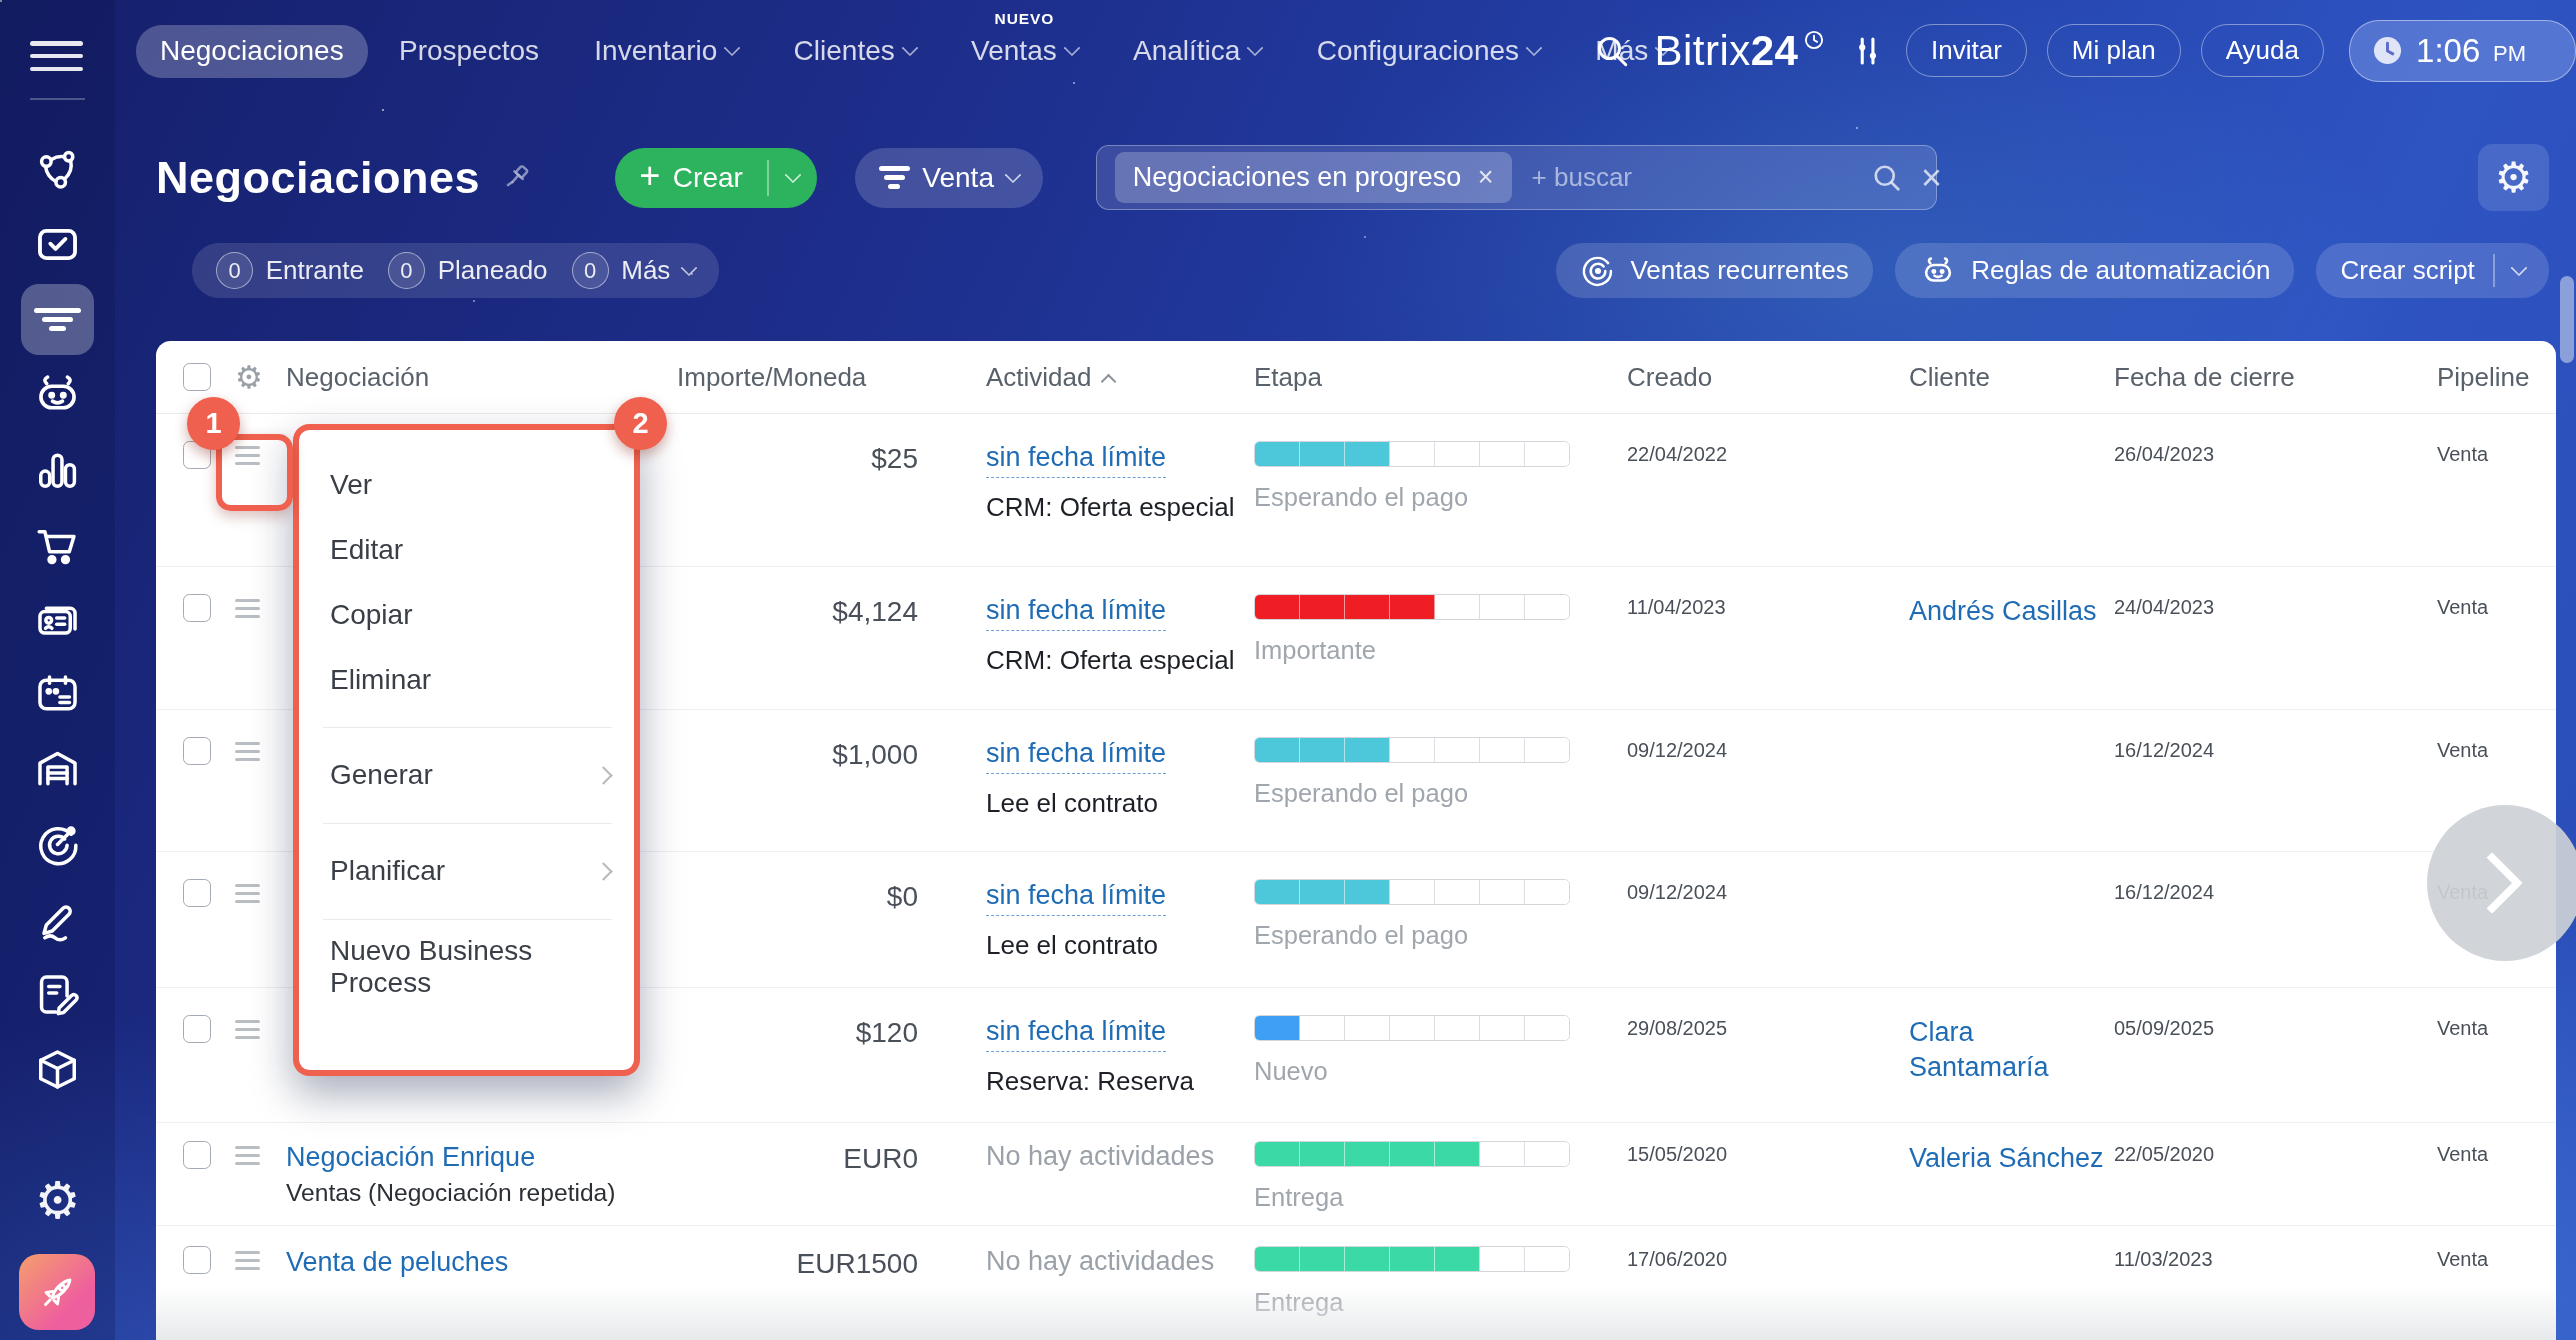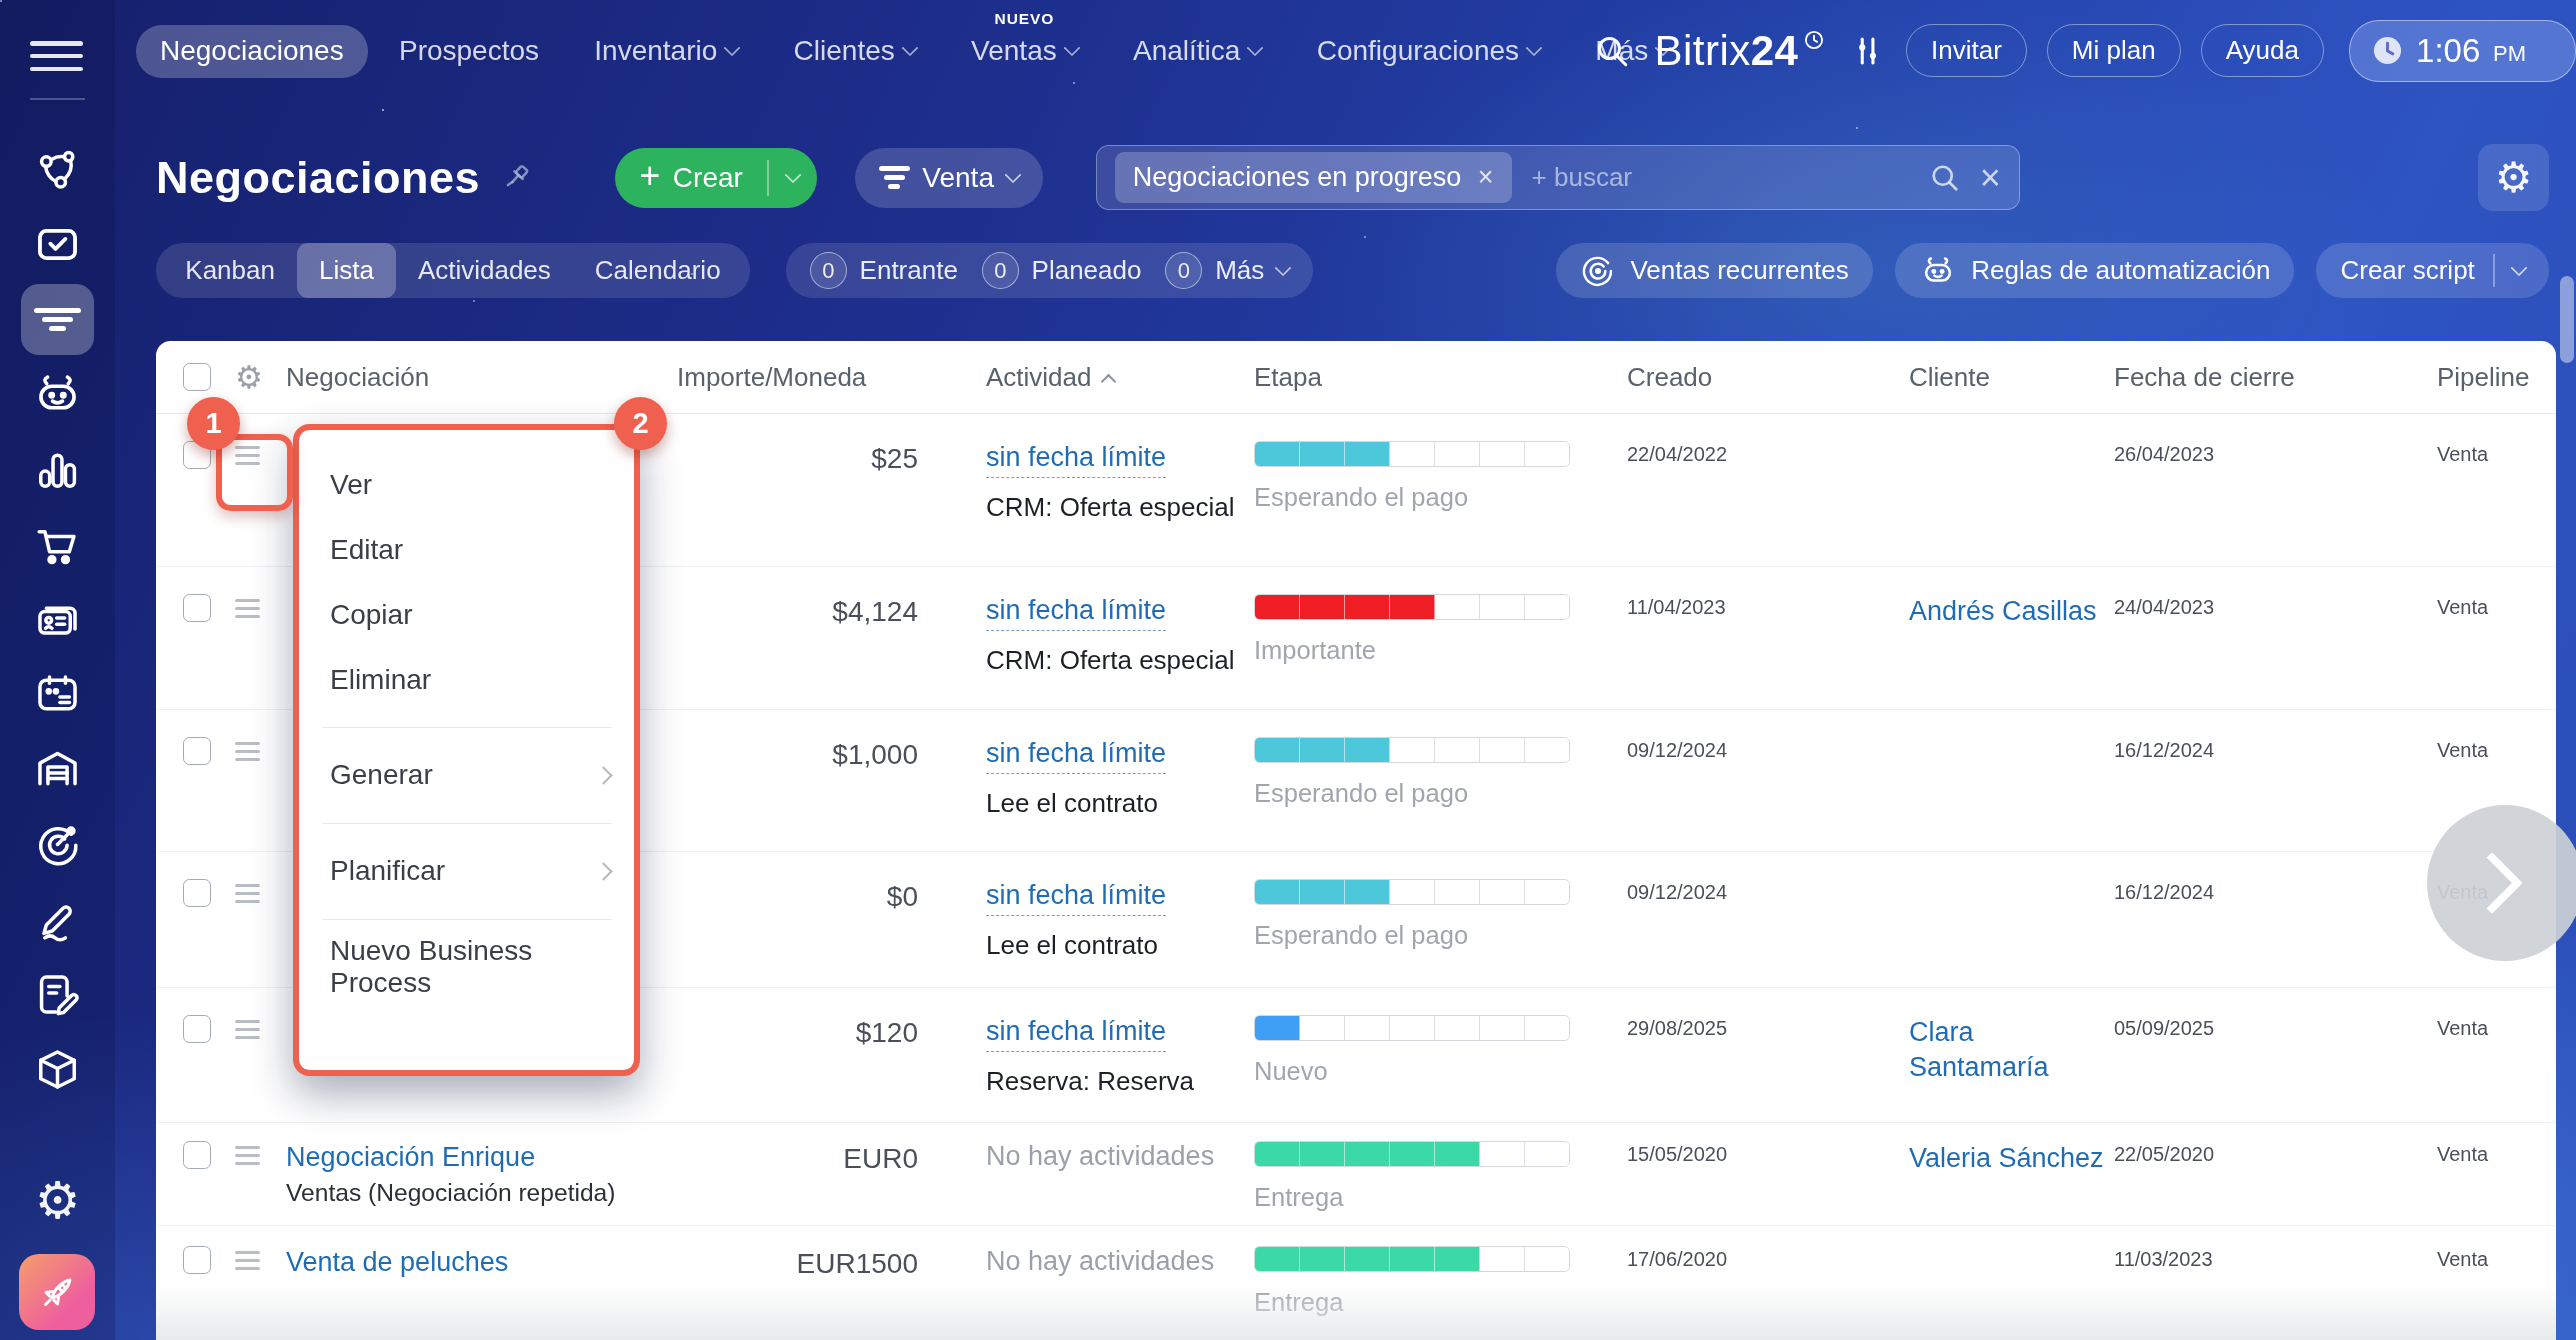--- a/index.html
+++ b/index.html
@@ -52,21 +52,21 @@
   .page-title{font-size:45px;font-weight:600;color:#fff;letter-spacing:0.5px}
   .pin{margin-left:20px;opacity:.65;cursor:pointer}
   .btn-create{margin-left:82px;height:60px;background:#2db25d;border-radius:30px;display:flex;align-items:center;
      font-size:28px;color:#fff;cursor:pointer}
   .btn-create .main{display:flex;align-items:center;gap:12.7px;padding:0 24px}
   .btn-create .split{width:1.8px;height:36px;background:rgba(255,255,255,.4)}
   .btn-create .dd{padding:0 18px;display:flex;align-items:center}
   .btn-funnel{margin-left:38px;height:60px;background:rgba(255,255,255,.17);border-radius:30px;display:flex;align-items:center;
      gap:12.7px;padding:0 24px;font-size:28px;color:#fff;cursor:pointer}
   .funnel-bars i{display:block;background:#fff;height:4.5px;border-radius:2.7px;margin:4.5px auto}
-  .filter-bar{margin-left:53px;width:924px;height:65px;background:rgba(255,255,255,.13);border:1.8px solid rgba(255,255,255,.32);
+  .filter-bar{margin-left:53px;width:841px;height:65px;background:rgba(255,255,255,.13);border:1.8px solid rgba(255,255,255,.32);
      border-radius:12.7px;display:flex;align-items:center;padding:0 18px;box-sizing:border-box}
   .filter-chip{background:rgba(255,255,255,.22);border-radius:9px;height:51px;display:flex;align-items:center;gap:16.4px;
      padding:0 18px;font-size:27px;color:#fff;cursor:pointer;white-space:nowrap}
   .chip-x{font-size:27px;opacity:.8;cursor:pointer}
   .filter-input{flex:1;background:transparent;border:none;outline:none;color:#fff;font-size:26px;margin-left:18px;
      font-family:"Liberation Sans","DejaVu Sans",sans-serif}
   .filter-input::placeholder{color:rgba(255,255,255,.55)}
   .filter-icons{display:flex;align-items:center;gap:16.4px;opacity:.85}
   .filter-x{font-size:36px;color:#fff;opacity:.85;cursor:pointer;line-height:1}
   .btn-settings{position:absolute;right:27px;top:144px;width:71px;height:67px;background:rgba(255,255,255,.13);
@@ -425,26 +425,20 @@
       </span>
       <span class="filter-x">×</span>
     </div>
   </div>
 </div>
 <div class="btn-settings">
   <span class="gear-glyph">⚙</span>
 </div>
 
 <div class="viewbar">
-  <div class="seg-group" id="views">
-      <div class="view-item">Kanban</div>
-      <div class="view-item active">Lista</div>
-      <div class="view-item">Actividades</div>
-      <div class="view-item">Calendario</div>
-    </div>
   <div class="seg-group counters" id="counters">
       <div class="counter">
         <span class="badge0">0</span>
         <span>Entrante</span>
       </div>
       <div class="counter">
         <span class="badge0">0</span>
         <span>Planeado</span>
       </div>
       <div class="counter">

